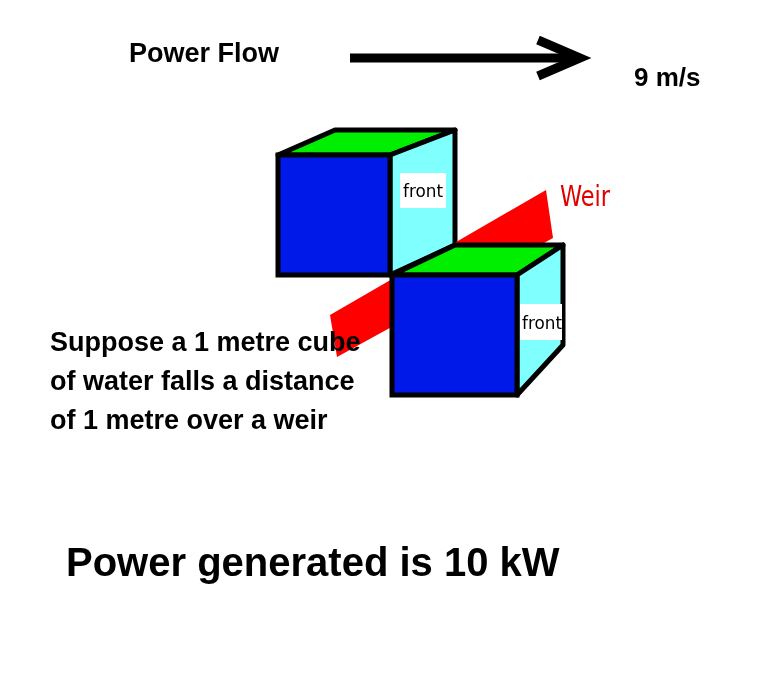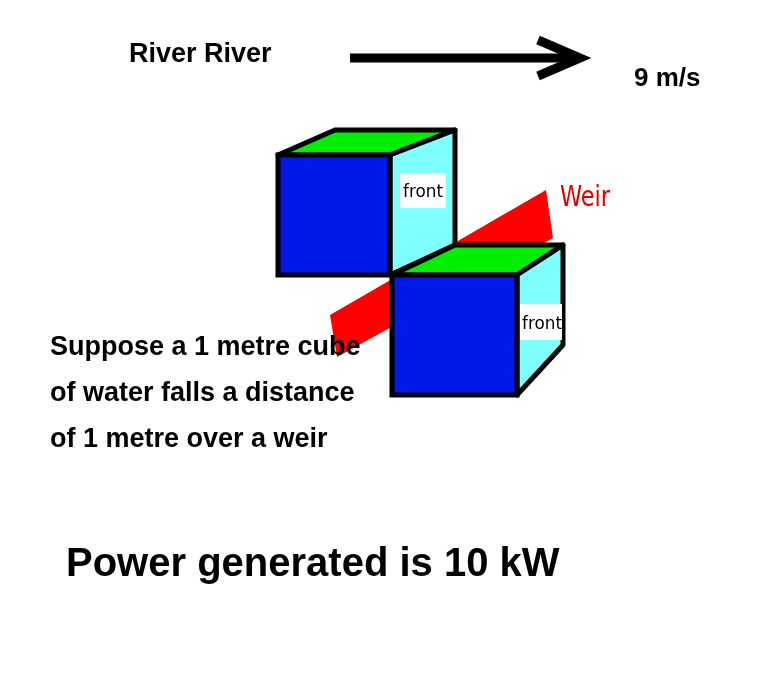--- a/index.html
+++ b/index.html
@@ -1,28 +1,28 @@
 <!DOCTYPE html>
 <html><head>
 <meta charset="utf-8">
 <style>
   html, body { margin:0; padding:0; background:#ffffff; }
   body { width:768px; height:700px; position:relative; overflow:hidden; font-family:"Liberation Sans", sans-serif; }
   .txt { position:absolute; color:#000; font-weight:bold; font-family:"Liberation Sans", sans-serif; white-space:nowrap; }
   #river { left:129px; top:38px; font-size:27px; }
   #speed { left:634px; top:62px; font-size:26px; }
-  #desc { left:50px; top:323px; font-size:27px; line-height:46px; white-space:normal; width:320px; }
+  #desc { left:50px; top:323px; font-size:27px; line-height:39px; white-space:normal; width:320px; }
   #power { left:42px; top:540px; font-size:40px;margin-left:24px; }
   svg { position:absolute; left:0; top:0; }
   .lbl { font-family:"DejaVu Sans Condensed","DejaVu Sans", sans-serif; }
 </style>
 </head>
 <body>
 
-<div class="txt" id="river">River River</div>
+<div class="txt" id="river">Power Flow</div>
 <div class="txt" id="speed">9 m/s</div>
 
 <svg width="768" height="700">
 
   <g>
     <line x1="350" y1="58" x2="578" y2="58" stroke="#000" stroke-width="9"></line>
     <polyline points="538,40 580,58 538,76" fill="none" stroke="#000" stroke-width="9" stroke-linejoin="miter"></polyline>
   </g>
 
   <g>

